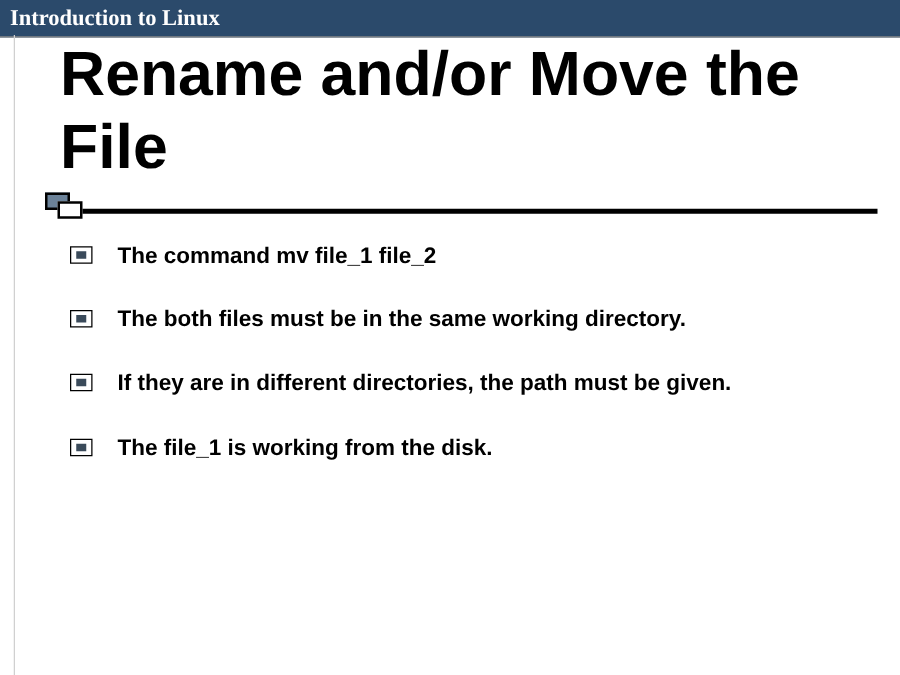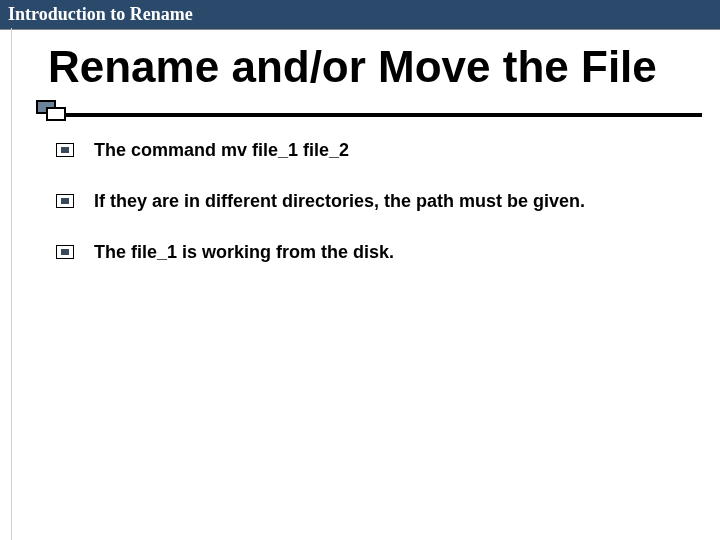--- a/index.html
+++ b/index.html
@@ -18,24 +18,24 @@
     .header-bar {
       background: #2b4a6b;
       color: #ffffff;
       padding: 4px 8px;
       font-size: 18px;
       font-weight: bold;
       font-family: "Times New Roman", serif;
       border-bottom: 1px solid #888;
     }
     .slide-title {
-      font-size: 44px;
+      font-size: 50px;
       font-weight: bold;
       color: #000;
-      padding: 12px 0 8px 48px;
+      padding: 0 0 8px 48px;
       font-family: Arial, sans-serif;
     }
     .title-underline {
       position: relative;
       height: 20px;
       margin-left: 36px;
       margin-right: 18px;
       margin-bottom: 18px;
     }
     .title-underline .box1 {
@@ -116,41 +116,48 @@
       width: 12px;
       border-right: 1px solid #d0d0d0;
     }
   </style>
 </head>
 <body>
 
 <div class="left-sidebar"></div>
 
 <div class="header-bar">
-  <span>Introduction to Rename</span>
+  <span>Introduction to Linux</span>
 </div>
 
 <div class="slide-title">Rename and/or Move the File</div>
 
 <div class="title-underline">
   <div class="box1"></div>
   <div class="box2"></div>
   <div class="line"></div>
 </div>
 
 <div class="content">
 
   <div class="bullet-item">
     <span class="bullet-icon">
       <span class="outer"></span>
         <span class="inner"></span>
     </span>
     <span>The command mv file_1 file_2</span>
   </div>
 
+  <div class="bullet-item justified">
+    <span class="bullet-icon">
+      <span class="outer"></span>
+        <span class="inner"></span>
+    </span>
+    <span>The both files  must be in the same working directory.</span>
+  </div>
 
   <div class="bullet-item justified">
     <span class="bullet-icon">
       <span class="outer"></span>
         <span class="inner"></span>
     </span>
     <span> If they are in different directories, the path must be given.</span>
   </div>
 
   <div class="bullet-item">

